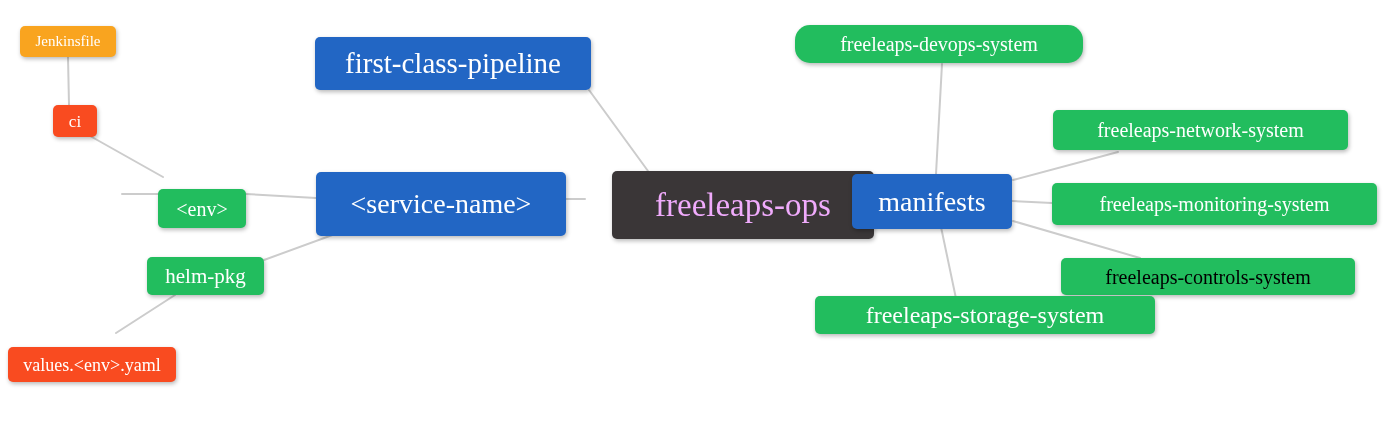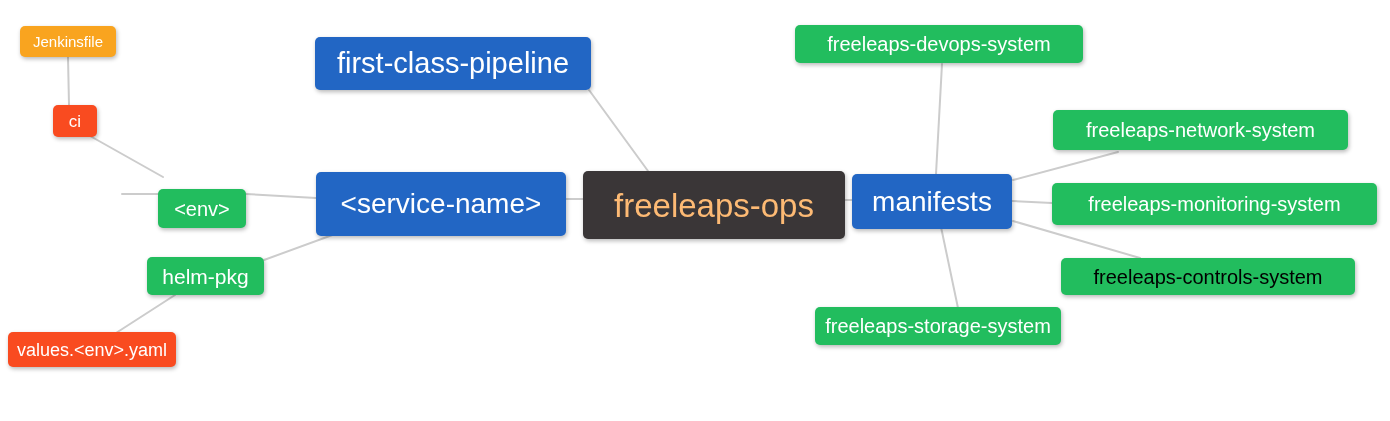--- a/index.html
+++ b/index.html
@@ -6,21 +6,21 @@
     margin: 0;
     padding: 0;
     background: #ffffff;
   }
   .canvas {
     position: relative;
     width: 1390px;
     height: 421px;
     background: #ffffff;
     overflow: hidden;
-    font-family: Liberation Sans, sans-serif;
+    font-family: Liberation Serif, serif;
   }
   .edges-layer {
     position: absolute;
     left: 0;
     top: 0;
     width: 1390px;
     height: 421px;
     pointer-events: none;
   }
   .node {
@@ -56,23 +56,23 @@
       <line x1="1013" y1="180" x2="1118" y2="152" stroke="#cccccc" stroke-width="2" stroke-linecap="round"></line>
       <line x1="1012" y1="201" x2="1052" y2="203" stroke="#cccccc" stroke-width="2" stroke-linecap="round"></line>
       <line x1="1013" y1="221" x2="1140" y2="258" stroke="#cccccc" stroke-width="2" stroke-linecap="round"></line>
       <line x1="941" y1="227" x2="958" y2="308" stroke="#cccccc" stroke-width="2" stroke-linecap="round"></line>
     </svg>
 
 <div class="node" style="left: 20px; top: 26px; width: 96px; height: 31px; background: rgb(249, 164, 31); font-size: 15px; color: rgb(255, 255, 255);">Jenkinsfile</div>
     <div class="node" style="left: 53px; top: 105px; width: 44px; height: 32px; background: rgb(249, 75, 32); font-size: 17px; color: rgb(255, 255, 255);">ci</div>
     <div class="node" style="left: 158px; top: 189px; width: 88px; height: 39px; background: rgb(34, 189, 94); font-size: 20px; color: rgb(255, 255, 255);">&lt;env&gt;</div>
     <div class="node" style="left: 147px; top: 257px; width: 117px; height: 38px; background: rgb(34, 189, 94); font-size: 21px; color: rgb(255, 255, 255);">helm-pkg</div>
-    <div class="node" style="left: 8px; top: 332px; width: 168px; height: 35px; background: rgb(249, 75, 32); font-size: 18px; color: rgb(255, 255, 255);">values.&lt;env&gt;.yaml</div>
+    <div class="node" style="left: 8px; top: 347px; width: 168px; height: 35px; background: rgb(249, 75, 32); font-size: 18px; color: rgb(255, 255, 255);">values.&lt;env&gt;.yaml</div>
     <div class="node" style="left: 315px; top: 37px; width: 276px; height: 53px; background: rgb(34, 102, 196); font-size: 29px; color: rgb(255, 255, 255);">first-class-pipeline</div>
     <div class="node" style="left: 316px; top: 172px; width: 250px; height: 64px; background: rgb(34, 102, 196); font-size: 28px; color: rgb(255, 255, 255);">&lt;service-name&gt;</div>
-    <div class="node" style="left: 583px; top: 171px; width: 262px; height: 68px; background: rgb(58, 54, 55); font-size: 33px; color: #fdba74;">freeleaps-ops</div>
+    <div class="node" style="left: 612px; top: 171px; width: 262px; height: 68px; background: rgb(58, 54, 55); font-size: 33px; color: #f0abfc;">freeleaps-ops</div>
     <div class="node" style="left: 852px; top: 174px; width: 160px; height: 55px; background: rgb(34, 102, 196); font-size: 28px; color: rgb(255, 255, 255);">manifests</div>
-    <div class="node" style="left: 795px; top: 25px; width: 288px; height: 38px; background: rgb(34, 189, 94); font-size: 20px; color: rgb(255, 255, 255);">freeleaps-devops-system</div>
+    <div class="node" style="left: 795px; top: 25px; width: 288px; height: 38px; background: rgb(34, 189, 94); font-size: 20px; color: rgb(255, 255, 255); border-radius: 15px;">freeleaps-devops-system</div>
     <div class="node" style="left: 1053px; top: 110px; width: 295px; height: 40px; background: rgb(34, 189, 94); font-size: 20px; color: rgb(255, 255, 255);">freeleaps-network-system</div>
     <div class="node" style="left: 1052px; top: 183px; width: 325px; height: 42px; background: rgb(34, 189, 94); font-size: 20px; color: rgb(255, 255, 255);">freeleaps-monitoring-system</div>
     <div class="node" style="left: 1061px; top: 258px; width: 294px; height: 37px; background: rgb(34, 189, 94); font-size: 20px; color: #000000;">freeleaps-controls-system</div>
-    <div class="node" style="left: 815px; top: 307px; width: 246px; height: 38px; background: rgb(34, 189, 94); font-size: 20px; color: rgb(255, 255, 255);">freeleaps-storage-system</div>
+    <div class="node" style="left: 815px; top: 296px; width: 340px; height: 38px; background: rgb(34, 189, 94); font-size: 24px; color: rgb(255, 255, 255);">freeleaps-storage-system</div>
   </div>
 
 </body></html>

